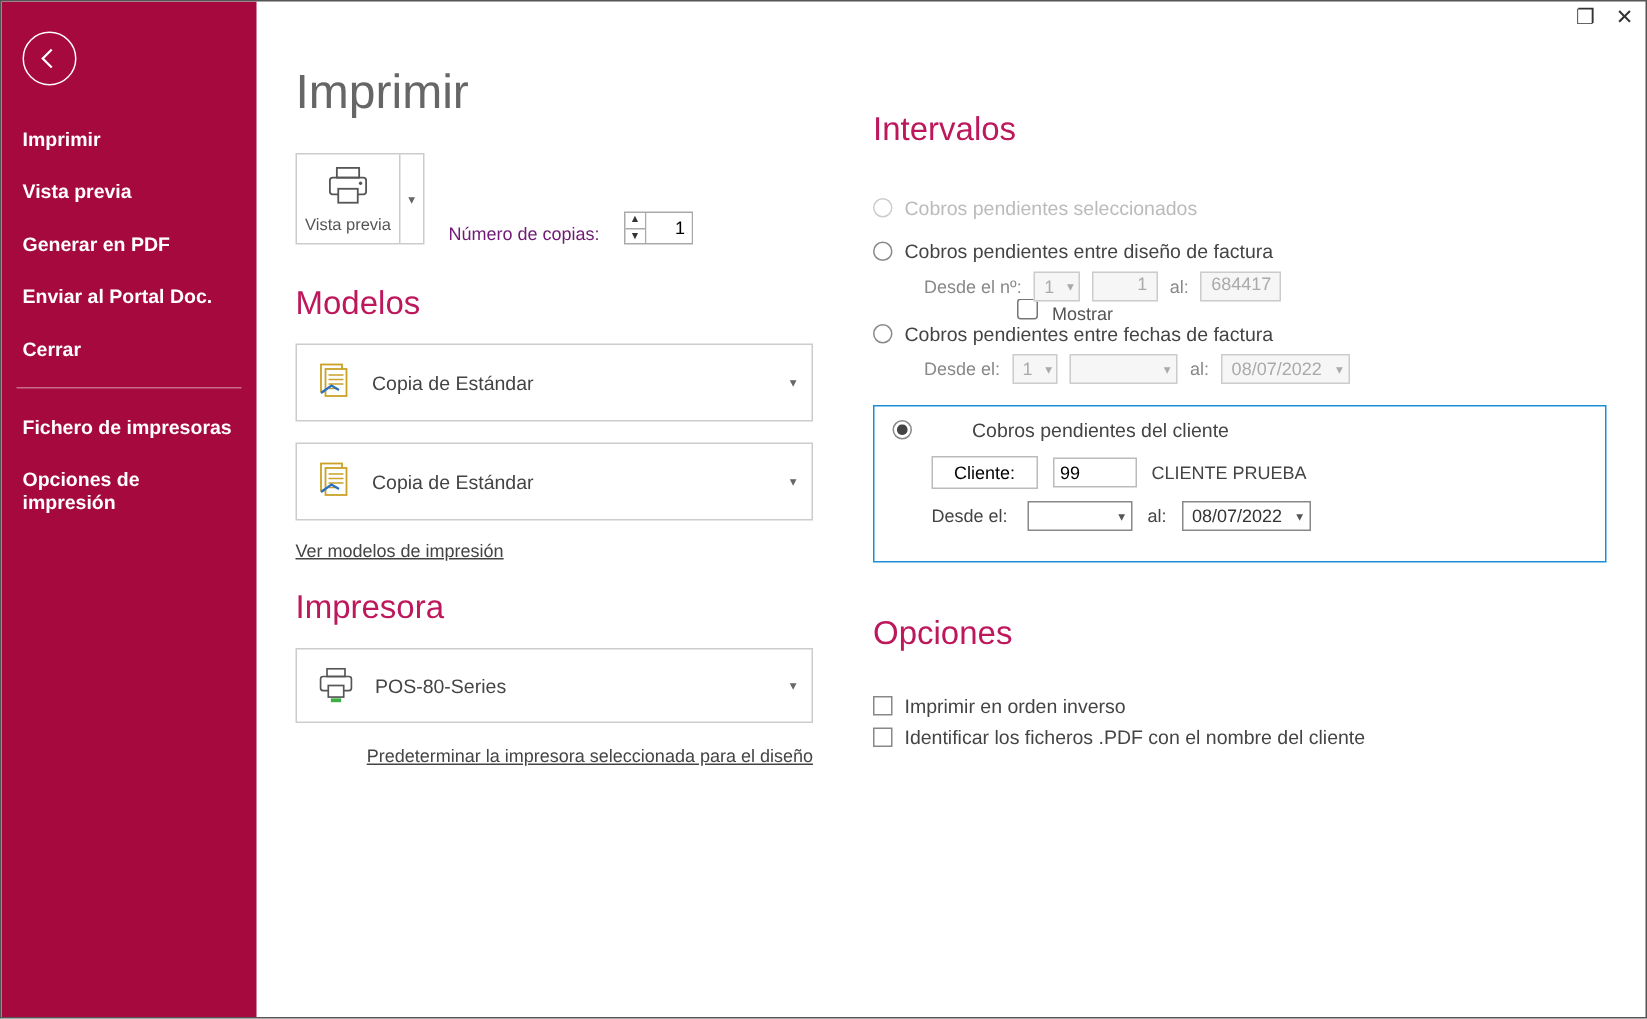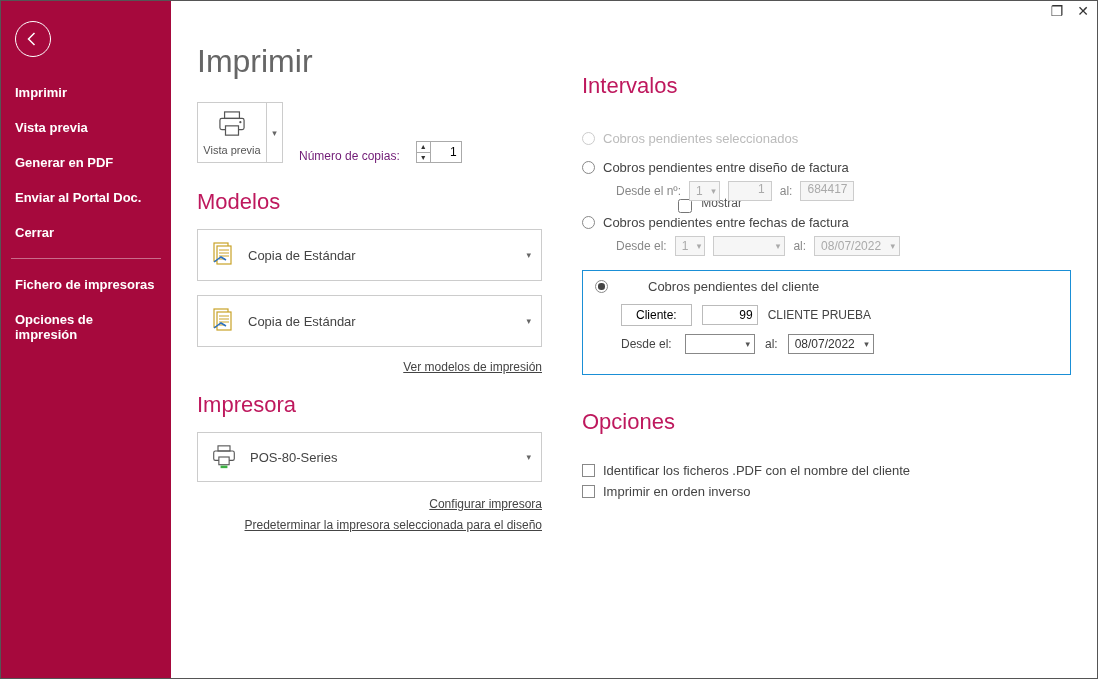--- a/index.html
+++ b/index.html
@@ -35,29 +35,29 @@
   .vpdrop { width:16px; border-left:1px solid #ccc; display:flex; align-items:center; justify-content:center; cursor:pointer; }
   .copieslbl { font-size:12px; color:#701a75; }
   .spinner { display:inline-flex; border:1px solid #aaa; height:22px; }
   .spinner .arrows { width:14px; display:flex; flex-direction:column; border-right:1px solid #aaa; }
   .spinner .arrows div { flex:1; font-size:7px; display:flex; align-items:center; justify-content:center; color:#333; cursor:pointer; }
   .spinner .arrows div:first-child { border-bottom:1px solid #aaa; }
   .spinner input { width:30px; border:0; text-align:right; padding:0 4px; font-size:12px; outline:none; }
 
   
   .modhead { display:flex; justify-content:space-between; align-items:center; }
-  .mostrar { display:flex; align-items:flex-start; gap:6px; font-size:12px; color:#555; margin-right:-200px; margin-top:-6px;}
+  .mostrar { display:flex; align-items:flex-end; gap:6px; font-size:12px; color:#555; margin-right:-200px; margin-top:-6px;}
   .mostrar input { width:14px; height:14px; }
 
   .card { border:1px solid #ccc; padding:12px 12px; display:flex; align-items:center; gap:12px; margin-bottom:14px; cursor:pointer; position:relative; background:#fff; }
   .card .clabel { font-size:13px; color:#444; }
   .card .cdrop { position:absolute; right:10px; top:50%; transform:translateY(-50%); font-size:9px; color:#666; }
   .docicon { width:26px; height:26px; }
 
-  .linkrow { text-align:right; margin:-2px 0 18px 0; }
+  .linkrow { margin:-2px 0 18px 0; }
   .linkrow2 { text-align:right; margin:6px 0 6px 0; }
   .link { color:#444; font-size:12px; text-decoration:underline; cursor:pointer; display:inline-block; }
 
   .printericon { width:28px; height:24px; }
 
   
   .optline { display:flex; align-items:center; gap:8px; font-size:13px; color:#444; margin-bottom:6px; }
   .radio { width:13px; height:13px; border-radius:50%; border:1.3px solid #888; display:inline-block; position:relative; flex-shrink:0; }
   .radio.disabled { border-color:#ccc; }
   .radio.checked::after { content:""; position:absolute; inset:2.3px; background:#444; border-radius:50%; }
@@ -68,21 +68,21 @@
   .minidrop { border:1px solid #ccc; height:20px; background:#f6f6f6; color:#aaa; padding:0 16px 0 6px; font-size:12px; display:inline-flex; align-items:center; position:relative; min-width:22px; }
   .minidrop::after { content:"▾"; position:absolute; right:3px; color:#aaa; font-size:9px; }
   .dateinput { border:1px solid #ccc; height:20px; padding:0 18px 0 6px; font-size:12px; display:inline-flex; align-items:center; position:relative; min-width:70px; background:#f6f6f6; color:#aaa;}
   .dateinput::after { content:"▾"; position:absolute; right:4px; color:#aaa; font-size:9px; }
 
   
   .selbox { border:1px solid #1a8fd6; padding:8px 12px 12px 12px; }
   .selbox .optline { margin-bottom:10px;gap:40px; }
   .selsub { display:flex; align-items:center; gap:10px; font-size:12px; color:#444; margin-left:26px; margin-bottom:8px; }
   .btnCliente { border:1px solid #bbb; background:#fff; padding:3px 14px; font-size:12px; cursor:pointer; }
-  .clinum { border:1px solid #bbb; width:56px; height:20px; text-align:right; padding:0 4px; font-size:12px; }
+  .clinum { border:1px solid #bbb; width:56px; height:20px; text-align:left; padding:0 4px; font-size:12px; }
   .cliname { font-size:12px; color:#444; }
   .activeinput { border:1px solid #888; height:20px; width:70px; padding:0 18px 0 6px; font-size:12px; display:inline-flex; align-items:center; position:relative; background:#fff;}
   .activeinput::after { content:"▾"; position:absolute; right:4px; color:#555; font-size:9px; }
   .activedate { border:1px solid #888; height:20px; padding:0 18px 0 6px; font-size:12px; display:inline-flex; align-items:center; position:relative; min-width:70px; background:#fff; color:#333;}
   .activedate::after { content:"▾"; position:absolute; right:4px; color:#555; font-size:9px; }
 
   
   .chkline { display:flex; align-items:center; gap:8px; font-size:13px; color:#444; margin-bottom:6px; }
   .chkbox { width:13px; height:13px; border:1px solid #888; display:inline-block; flex-shrink:0; }
 
@@ -180,21 +180,20 @@
     <div class="card">
       <svg class="printericon" viewBox="0 0 32 28">
         <rect x="9" y="1" width="14" height="6" fill="none" stroke="#555" stroke-width="1.3"></rect>
         <rect x="4" y="7" width="24" height="11" rx="2" fill="none" stroke="#555" stroke-width="1.3"></rect>
         <rect x="10" y="14" width="12" height="9" fill="#fff" stroke="#555" stroke-width="1.3"></rect>
         <rect x="12" y="24" width="8" height="3" fill="#3cb043"></rect>
       </svg>
       <span class="clabel">POS-80-Series</span>
       <span class="cdrop">▾</span>
     </div>
-    <div class="linkrow2"><span class="link">Configurar impresora</span></div>
     <div class="linkrow2"><span class="link">Predeterminar la impresora seleccionada para el diseño</span></div>
   </div>
 
   <div class="colR">
     <h2>Intervalos</h2>
     <div style="height:18px"></div>
 
     <div class="optline">
       <span class="radio disabled"></span>
       <span class="disabledtxt">Cobros pendientes seleccionados</span>
@@ -241,20 +240,20 @@
         <span>al:</span>
         <span class="activedate">08/07/2022</span>
       </div>
     </div>
 
     <div style="height:34px"></div>
     <h2>Opciones</h2>
     <div style="height:14px"></div>
     <div class="chkline">
       <span class="chkbox"></span>
-      <span>Identificar los ficheros .PDF con el nombre del cliente</span>
+      <span>Imprimir en orden inverso</span>
     </div>
     <div class="chkline">
       <span class="chkbox"></span>
-      <span>Imprimir en orden inverso</span>
+      <span>Identificar los ficheros .PDF con el nombre del cliente</span>
     </div>
   </div>
 </div>
 
 </body></html>

